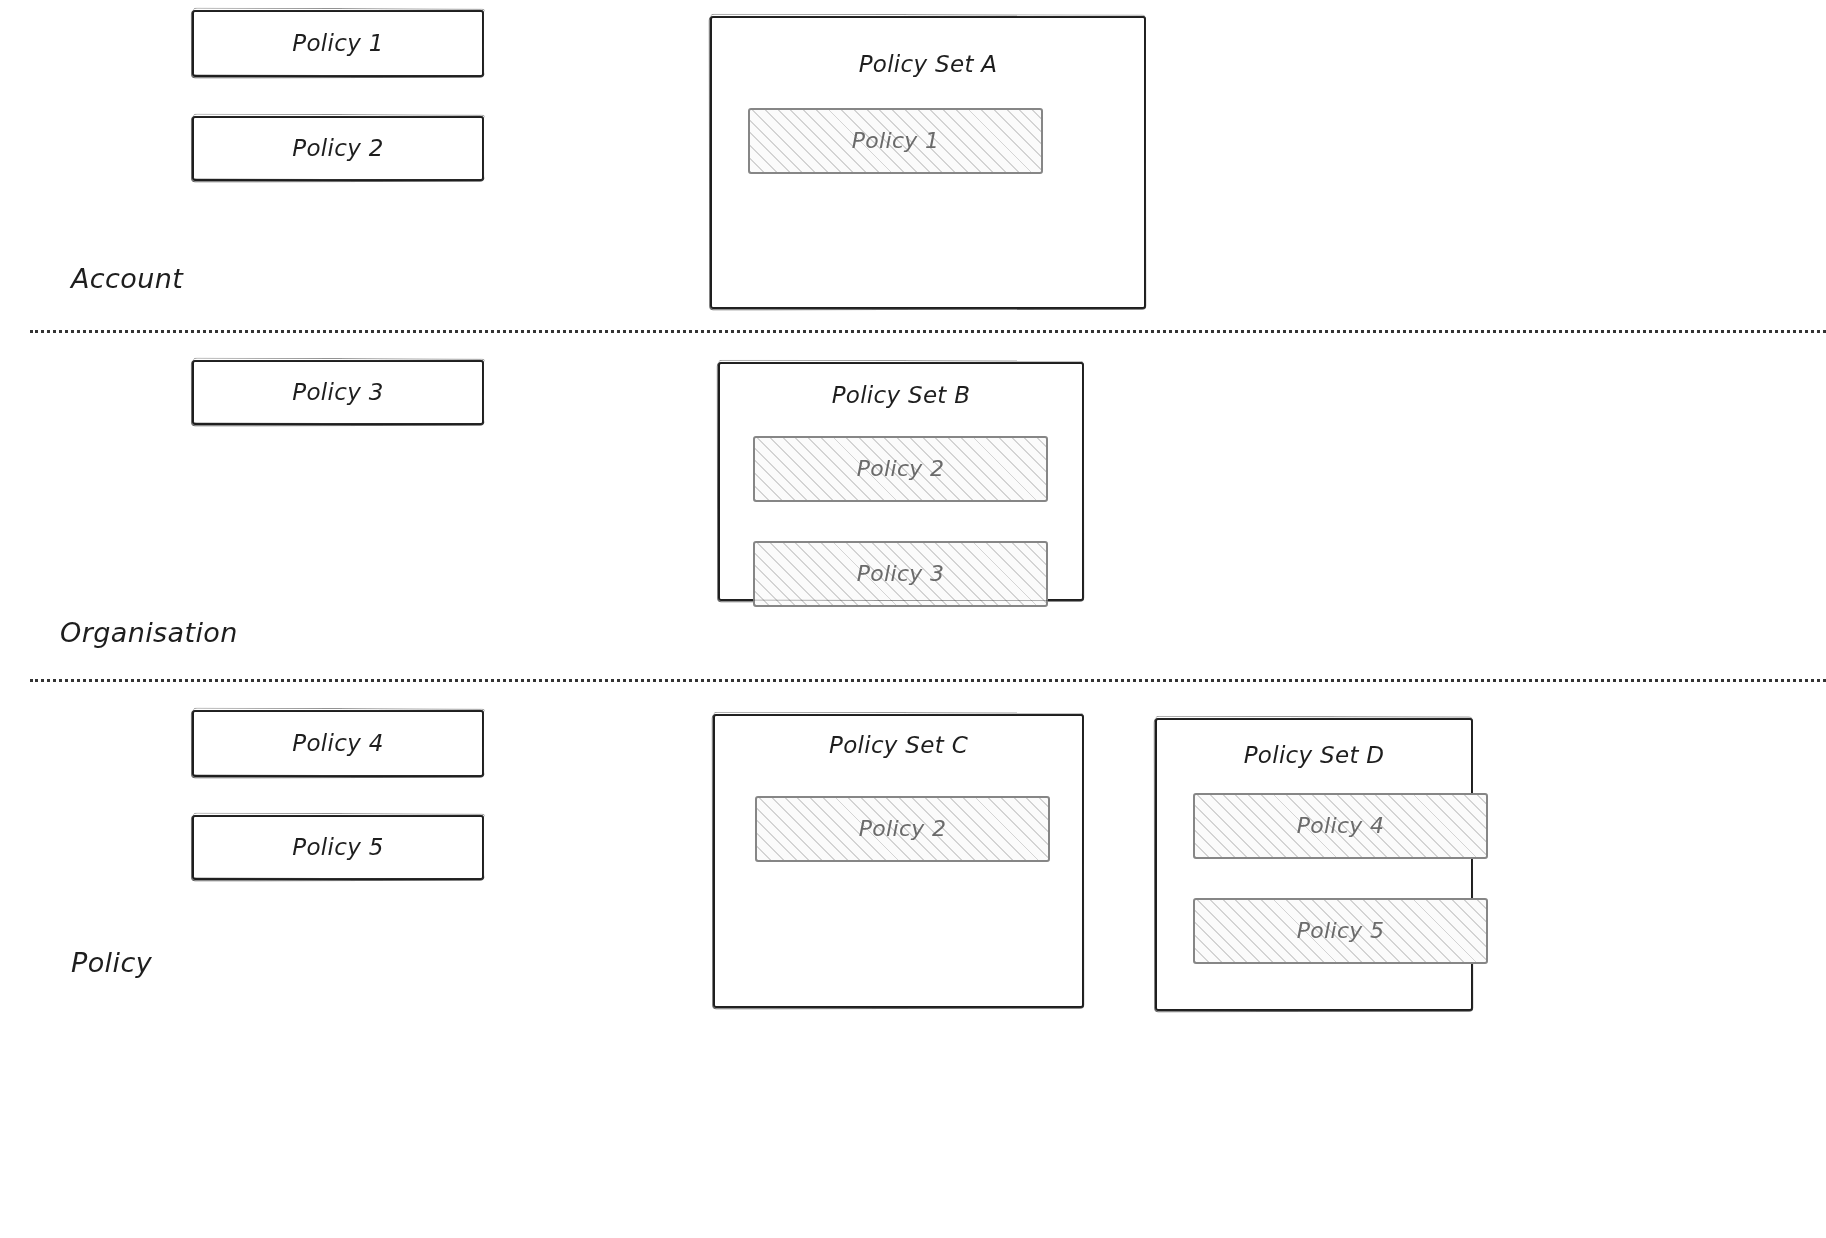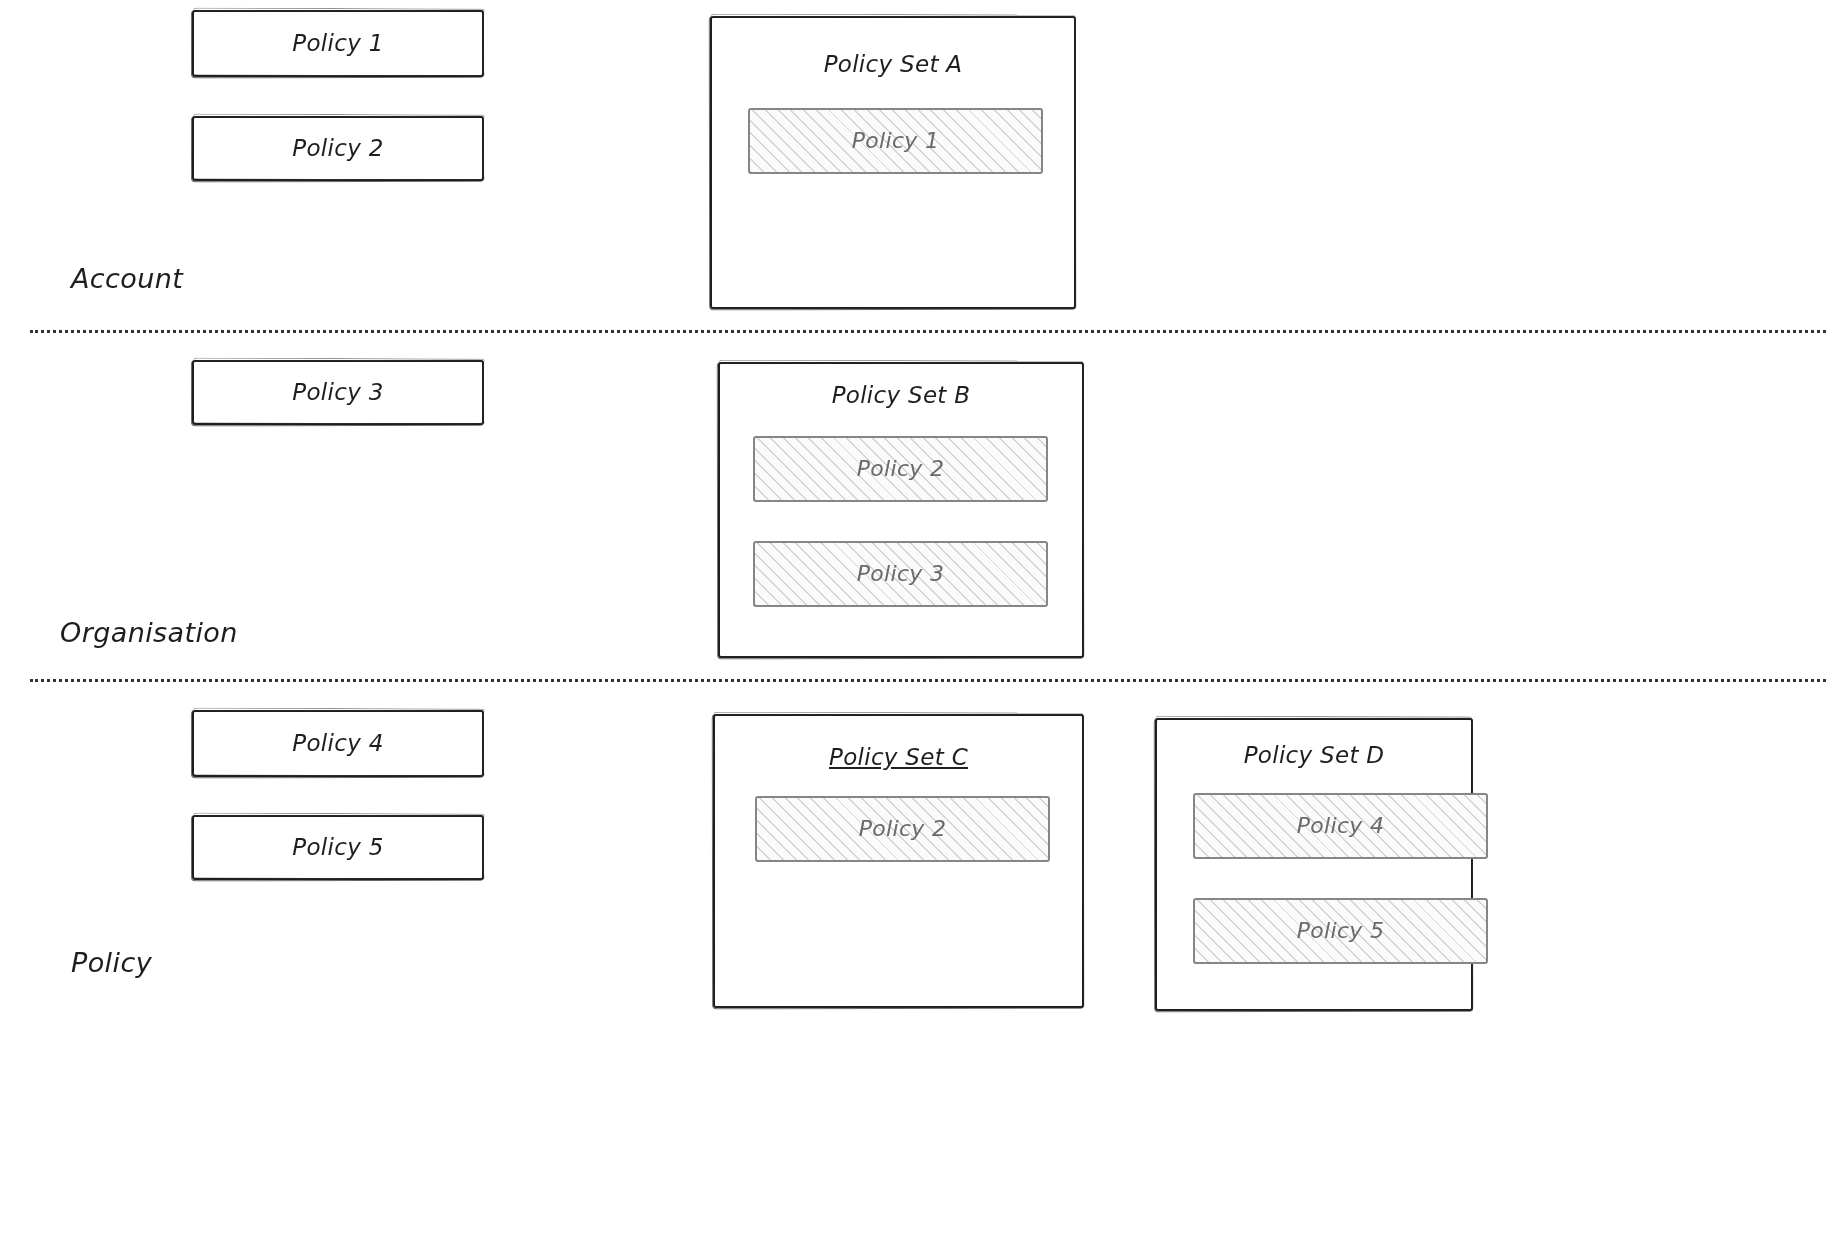--- a/index.html
+++ b/index.html
@@ -161,36 +161,36 @@
 <div id="stage">
 
   <div class="sketch-box" style="left:192px;top:10px;width:292px;height:67px;">
     <span class="policy-label">Policy 1</span>
   </div>
 
   <div class="sketch-box" style="left:192px;top:116px;width:292px;height:65px;">
     <span class="policy-label">Policy 2</span>
   </div>
 
-  <div class="policyset" style="left:710px;top:16px;width:366px;height:293px;">
+  <div class="policyset" style="left:710px;top:16px;width:436px;height:293px;">
     <span class="policyset-title" style="top:33px;">Policy Set A</span>
     <div class="chip" style="left:36px;top:90px;width:295px;height:66px;">
       <span class="chip-label">Policy 1</span>
     </div>
   </div>
 
   <div class="band-label" style="left:44px;top:263px;">Account</div>
 
   <div class="divider" style="top:330px;"></div>
 
   <div class="sketch-box" style="left:192px;top:360px;width:292px;height:65px;">
     <span class="policy-label">Policy 3</span>
   </div>
 
-  <div class="policyset" style="left:718px;top:362px;width:366px;height:296px;">
+  <div class="policyset" style="left:718px;top:362px;width:366px;height:239px;">
     <span class="policyset-title" style="top:18px;">Policy Set B</span>
     <div class="chip" style="left:33px;top:72px;width:295px;height:66px;">
       <span class="chip-label">Policy 2</span>
     </div>
     <div class="chip" style="left:33px;top:177px;width:295px;height:66px;">
       <span class="chip-label">Policy 3</span>
     </div>
   </div>
 
   <div class="band-label" style="left:33px;top:617px;">Organisation</div>
@@ -199,21 +199,21 @@
 
   <div class="sketch-box" style="left:192px;top:710px;width:292px;height:67px;">
     <span class="policy-label">Policy 4</span>
   </div>
 
   <div class="sketch-box" style="left:192px;top:815px;width:292px;height:65px;">
     <span class="policy-label">Policy 5</span>
   </div>
 
   <div class="policyset" style="left:713px;top:714px;width:371px;height:294px;">
-    <span class="policyset-title" style="top:28px;text-decoration:underline;">Policy Set C</span>
+    <span class="policyset-title" style="top:16px;">Policy Set C</span>
     <div class="chip" style="left:40px;top:80px;width:295px;height:66px;">
       <span class="chip-label">Policy 2</span>
     </div>
   </div>
 
   <div class="policyset" style="left:1155px;top:718px;width:318px;height:293px;">
     <span class="policyset-title" style="top:22px;">Policy Set D</span>
     <div class="chip" style="left:36px;top:73px;width:295px;height:66px;">
       <span class="chip-label">Policy 4</span>
     </div>

